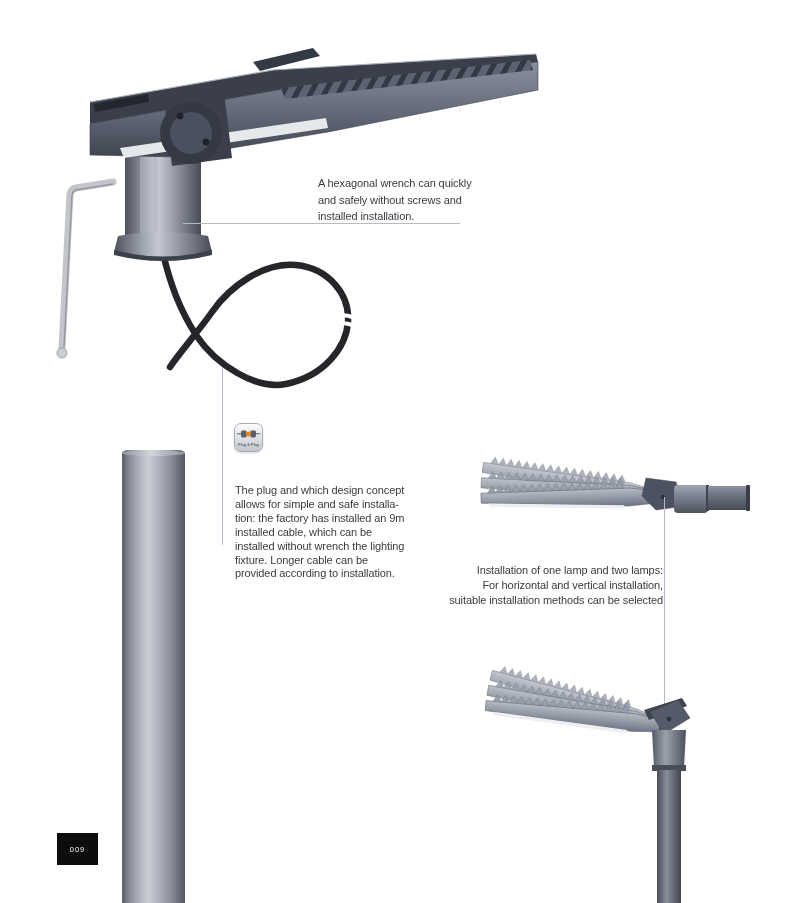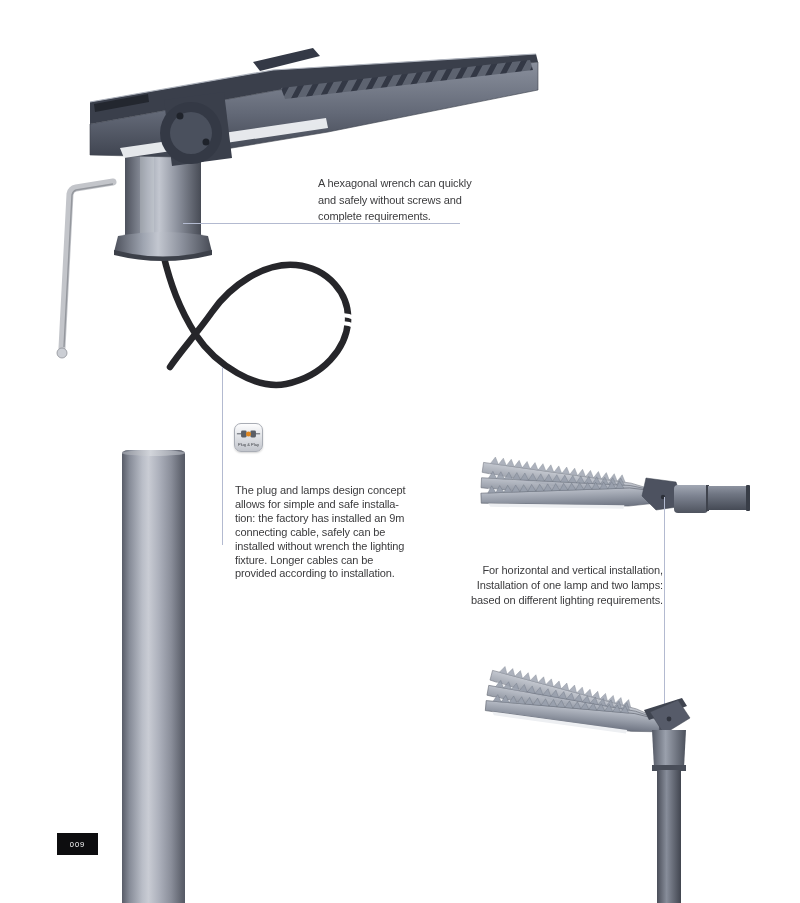--- a/index.html
+++ b/index.html
@@ -32,21 +32,21 @@
     position:absolute; left:122px; top:450px; width:63px; height:453px;
     background:linear-gradient(90deg,#585c68 0%,#878c98 12%,#b9bdc7 32%,#c9ccd4 42%,#aeb2bd 58%,#8a8e9a 78%,#5f636e 95%,#555965 100%);
     border-radius:6px 6px 0 0 / 4px 4px 0 0;
   }
   #pole-left::before {
     content:""; position:absolute; left:0; right:0; top:0; height:6px;
     border-radius:50%;
     background:linear-gradient(90deg,#8e929c,#d2d5db 45%,#90949e);
   }
   #page-badge {
-    position:absolute; left:57px; top:833px; width:41px; height:22px;
+    position:absolute; left:57px; top:833px; width:41px; height:32px;
     background:var(--badge_bg,#0d0d0f); color:var(--badge_text,#fff);
     font-size:7.5px; letter-spacing:1px;
     display:flex; align-items:center; justify-content:center;
   }
   svg { position:absolute; display:block; }
   #fig-main       { left:28px;  top:40px; }
   #fig-horizontal { left:450px; top:440px; }
   #fig-vertical   { left:440px; top:640px; }
 </style>
 </head>
@@ -111,42 +111,42 @@
     <circle cx="163" cy="93" r="21" fill="#4a505d"></circle>
     <circle cx="152" cy="76" r="3.5" fill="#1f232b"></circle>
     <circle cx="178" cy="102" r="3.5" fill="#1f232b"></circle>
   </g>
 </svg>
 
 <div id="leader-wrench" class="leader"></div>
 <div id="note-wrench" class="note">
   <div>A hexagonal wrench can quickly</div>
   <div>and safely without screws and</div>
-  <div>complete requirements.</div>
+  <div>installed installation.</div>
 </div>
 
 <div id="leader-plug" class="leader"></div>
 
 <div id="plug-badge">
   <svg width="27" height="27" viewBox="0 0 29 29" style="position:static">
     <line x1="2" y1="10.5" x2="27" y2="10.5" stroke="#6a6e75" stroke-width="1.2"></line>
     <rect x="6.5" y="7" width="6" height="7.5" rx="1.5" fill="#5b5f66"></rect>
     <rect x="16.5" y="7" width="6" height="7.5" rx="1.5" fill="#5b5f66"></rect>
     <circle cx="14.5" cy="10.7" r="2.7" fill="var(--plug_accent,#e0861f)"></circle>
     <text x="14.5" y="24" text-anchor="middle" font-size="4.4" fill="#3f4247">Plug &amp; Play</text>
   </svg>
 </div>
 
 <div id="note-plug" class="note">
-  <div>The plug and lamps design concept</div>
+  <div>The plug and which design concept</div>
   <div>allows for simple and safe installa-</div>
   <div>tion: the factory has installed an 9m</div>
-  <div>connecting cable, safely can be</div>
+  <div>installed cable, which can be</div>
   <div>installed without wrench the lighting</div>
-  <div>fixture. Longer cables can be</div>
+  <div>fixture. Longer cable can be</div>
   <div>provided according to installation.</div>
 </div>
 
 <div id="pole-left"></div>
 
 <div id="page-badge">009</div>
 
 <svg id="fig-horizontal" width="345" height="125" viewBox="0 0 345 125" xmlns="http://www.w3.org/2000/svg">
   <defs>
     <linearGradient id="hBody" x1="0" y1="0" x2="0" y2="1">
@@ -184,23 +184,23 @@
   </g>
   <g>
     <rect x="256" y="45" width="3" height="26" fill="#3f434d"></rect>
     <rect x="258" y="46" width="40" height="24" fill="url(#hPole)"></rect>
     <rect x="296" y="45" width="4" height="26" rx="1" fill="#383d47"></rect>
   </g>
 </svg>
 
 <div id="leader-install" class="leader"></div>
 <div id="note-install" class="note">
+  <div>Installation of one lamp and two lamps:</div>
   <div>For horizontal and vertical installation,</div>
-  <div>Installation of one lamp and two lamps:</div>
-  <div>based on different lighting requirements.</div>
+  <div>suitable installation methods can be selected</div>
 </div>
 
 <svg id="fig-vertical" width="350" height="263" viewBox="0 0 350 263" xmlns="http://www.w3.org/2000/svg">
   <defs>
     <linearGradient id="vBody" x1="0" y1="0" x2="0" y2="1">
       <stop offset="0" stop-color="#b6bbc5"></stop>
         <stop offset="0.5" stop-color="#9298a4"></stop>
         <stop offset="1" stop-color="#6d7381"></stop>
     </linearGradient>
     <linearGradient id="vPole" x1="0" y1="0" x2="1" y2="0">

